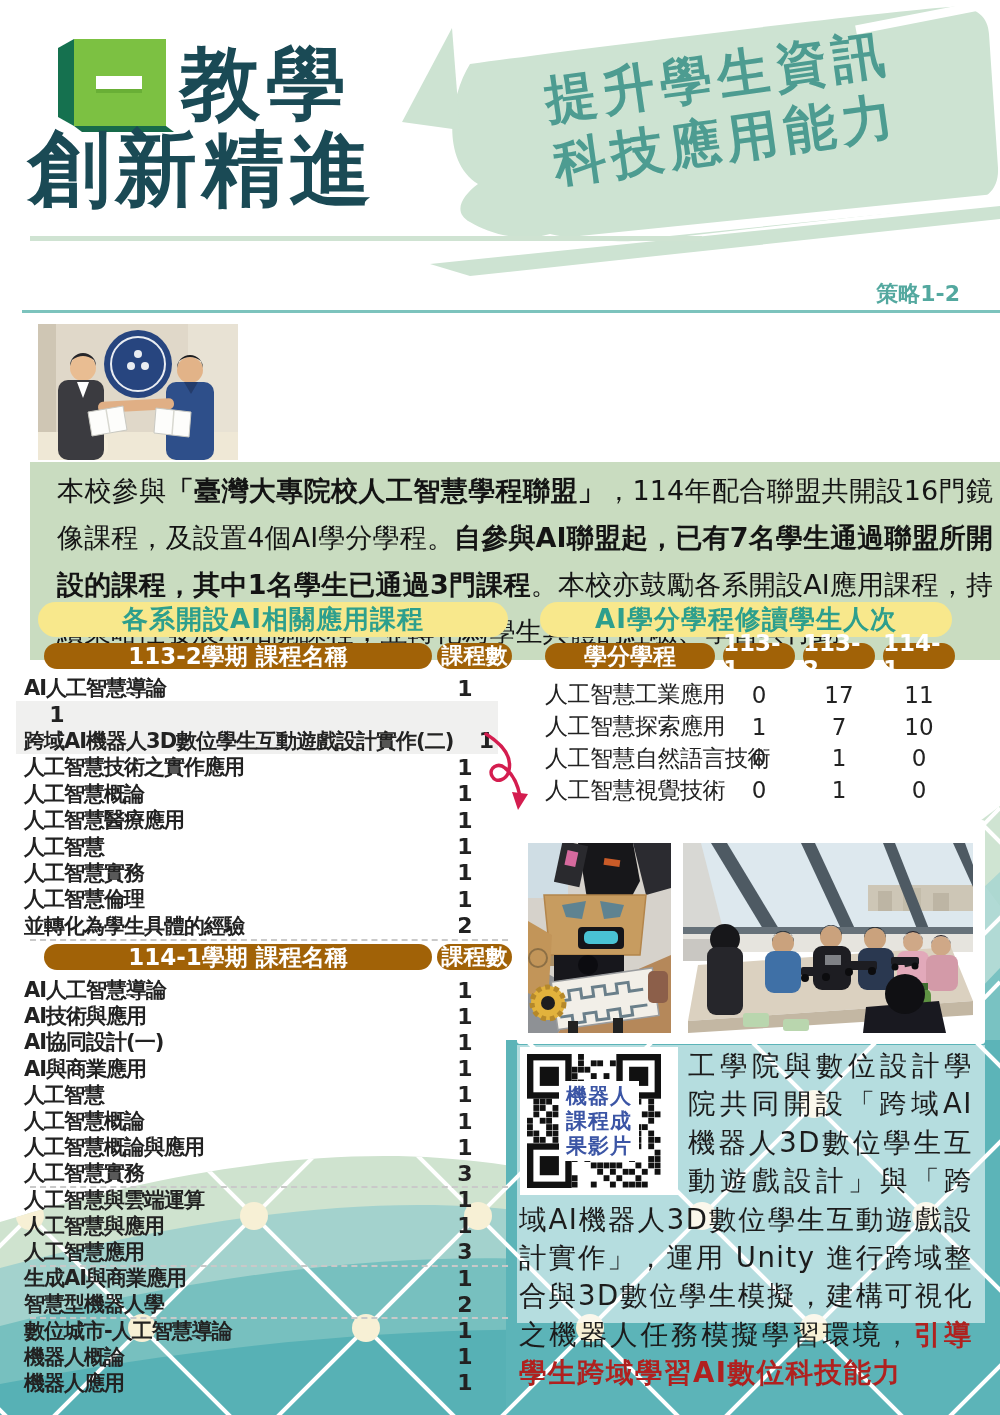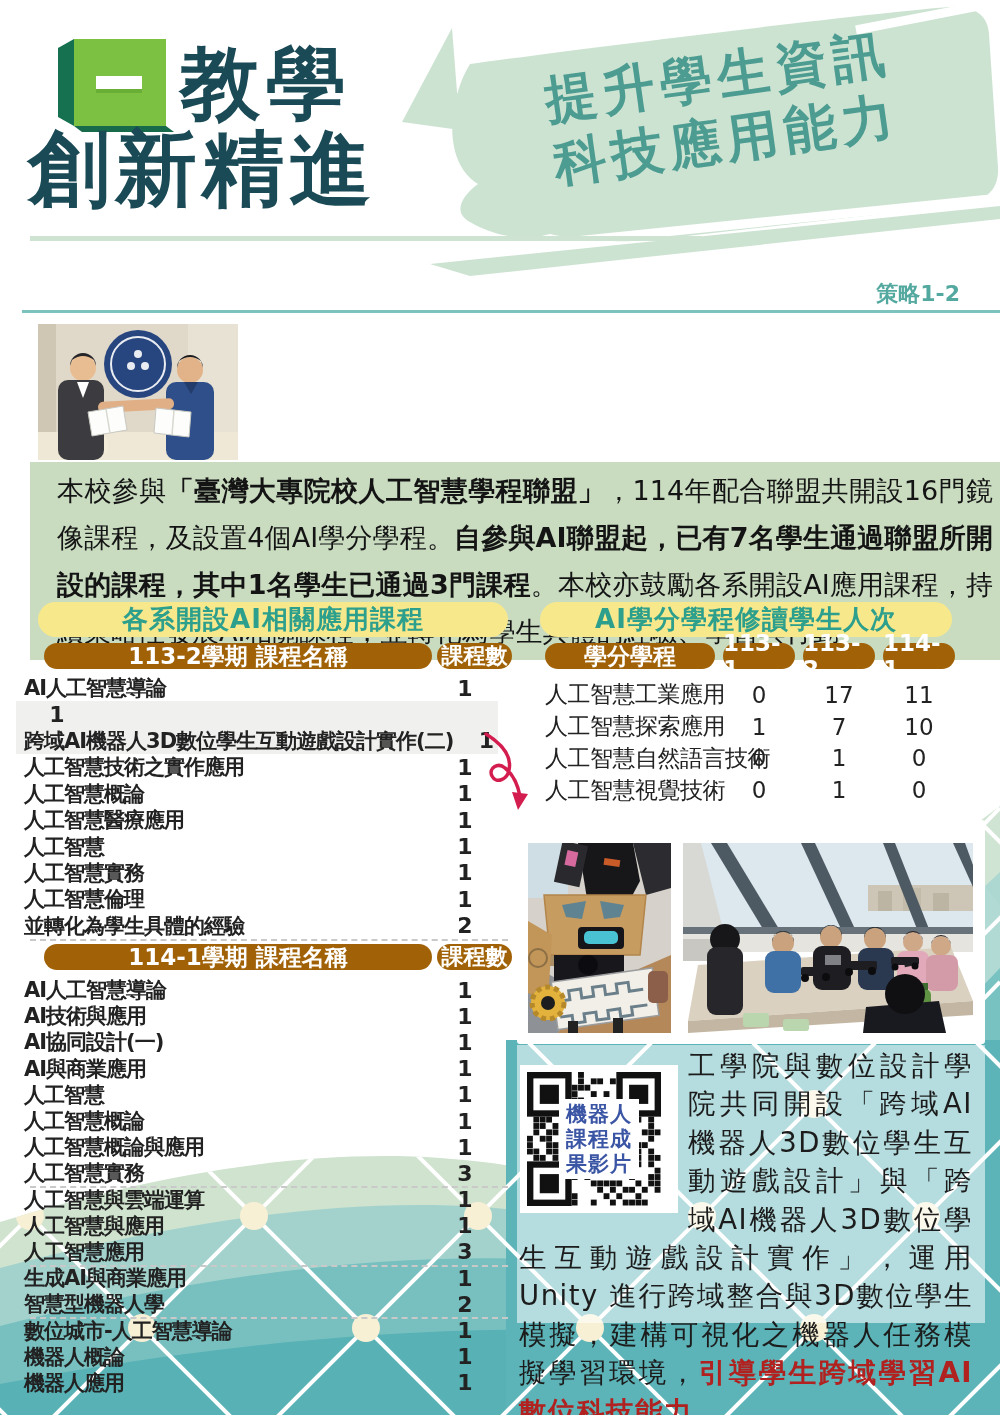--- a/index.html
+++ b/index.html
@@ -60,21 +60,21 @@
   .credit-row .v0{left:178px;} .credit-row .v1{left:258px;} .credit-row .v2{left:338px;}
 
   
   #photo-panel{left:517px;top:820px;width:468px;height:224px;background:#ffffff;border-radius:3px;z-index:2;}
   #photo-robot{left:528px;top:843px;z-index:3;}
   #photo-classroom{left:683px;top:843px;z-index:3;}
   #arrow-svg{left:468px;top:722px;z-index:3;}
 
   
   #bottom-block{left:517px;top:1045px;width:468px;height:278px;background:rgba(255,255,255,0.55);z-index:2;}
-  #qr-wrap{float:left;width:158px;height:148px;margin:20px 10px 4px 3px;background:#fff;position:relative;}
+  #qr-wrap{float:left;width:158px;height:148px;margin:2px 10px 4px 3px;background:#fff;position:relative;}
   #qr-svg{position:absolute;left:7px;top:7px;}
   #qr-label{position:absolute;left:39px;top:34px;width:80px;height:80px;background:#fff;
       display:flex;flex-direction:column;align-items:center;justify-content:center;
       font-size:21px;line-height:25px;font-weight:bold;color:#3b55a5;letter-spacing:1px;}
   #bottom-text{font-size:27.5px;line-height:38.4px;color:#1c1c1c;text-align:justify;
       letter-spacing:1.5px;padding:1px 12px 0 2px;}
 </style>
 </head>
 <body>
 

